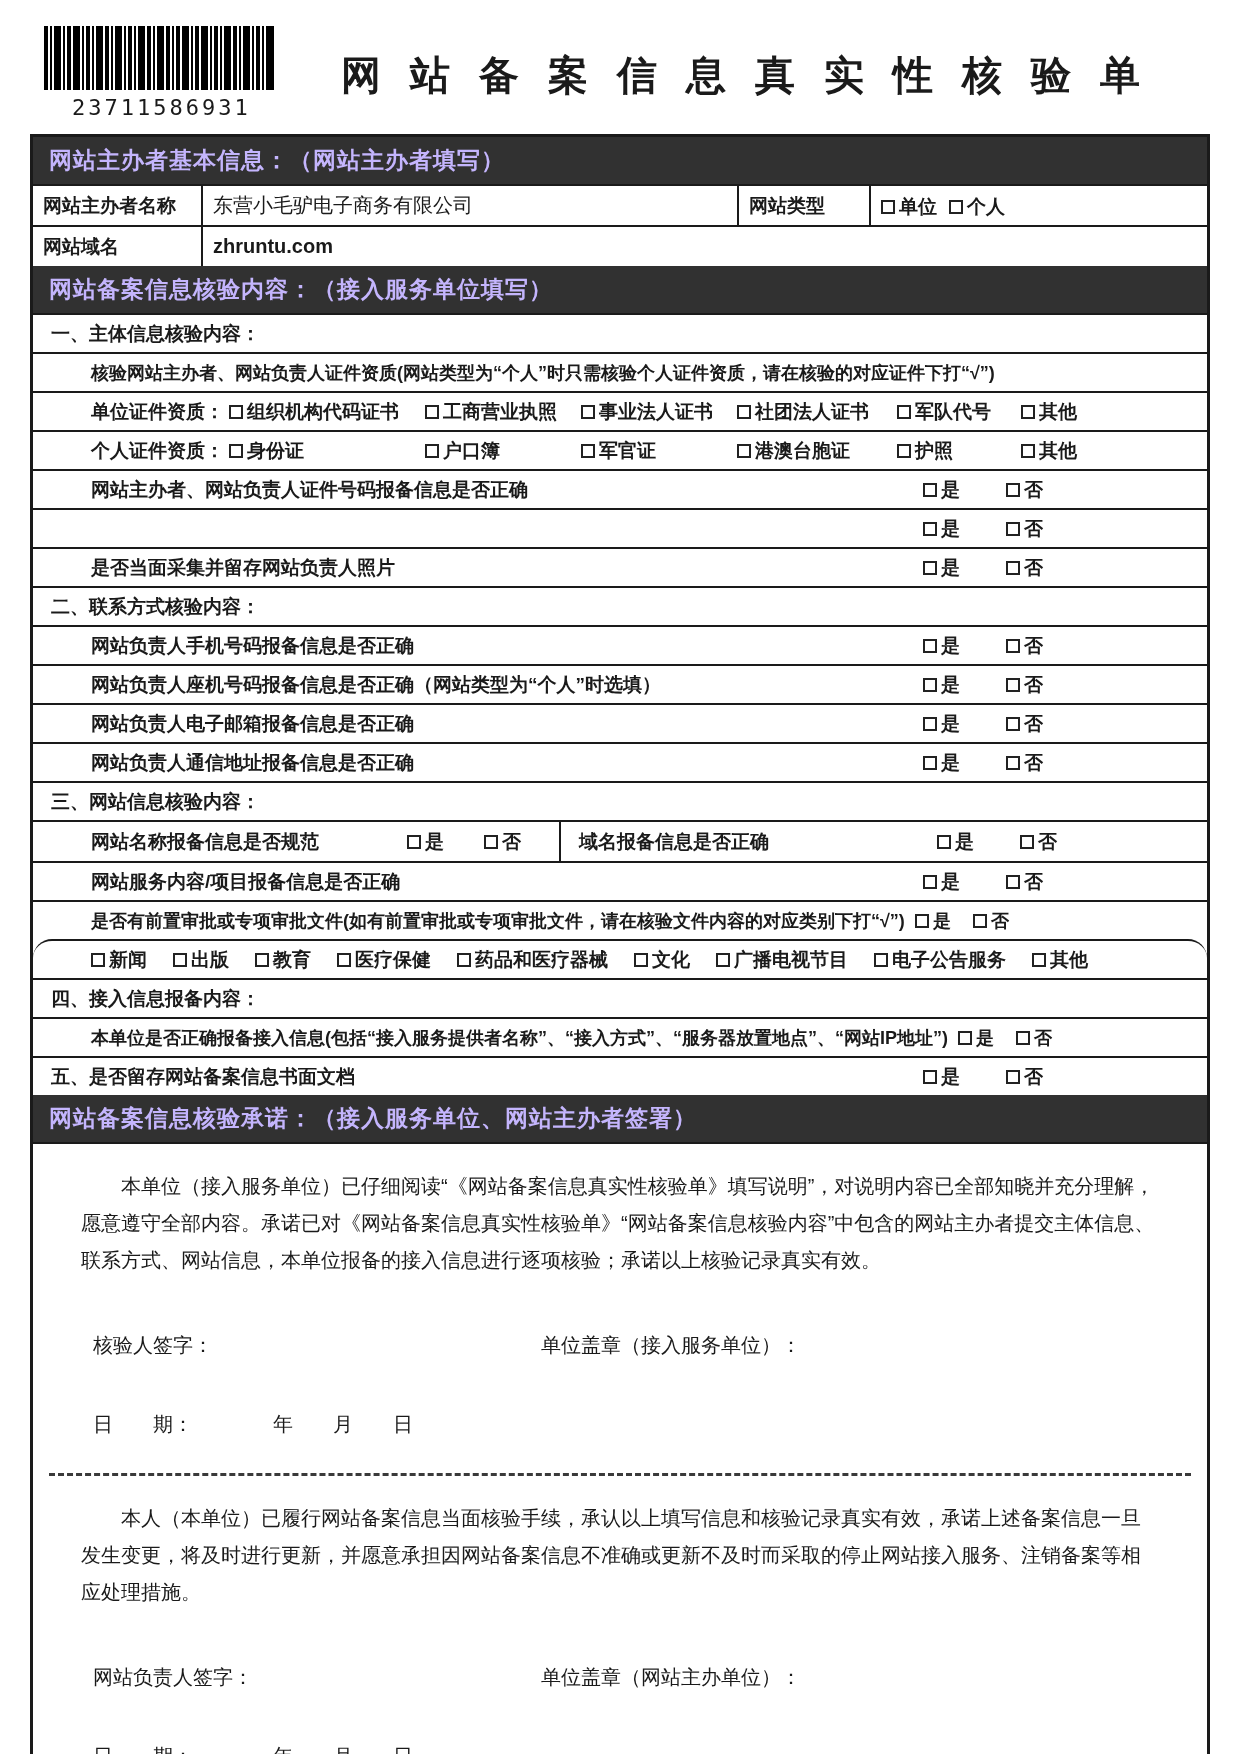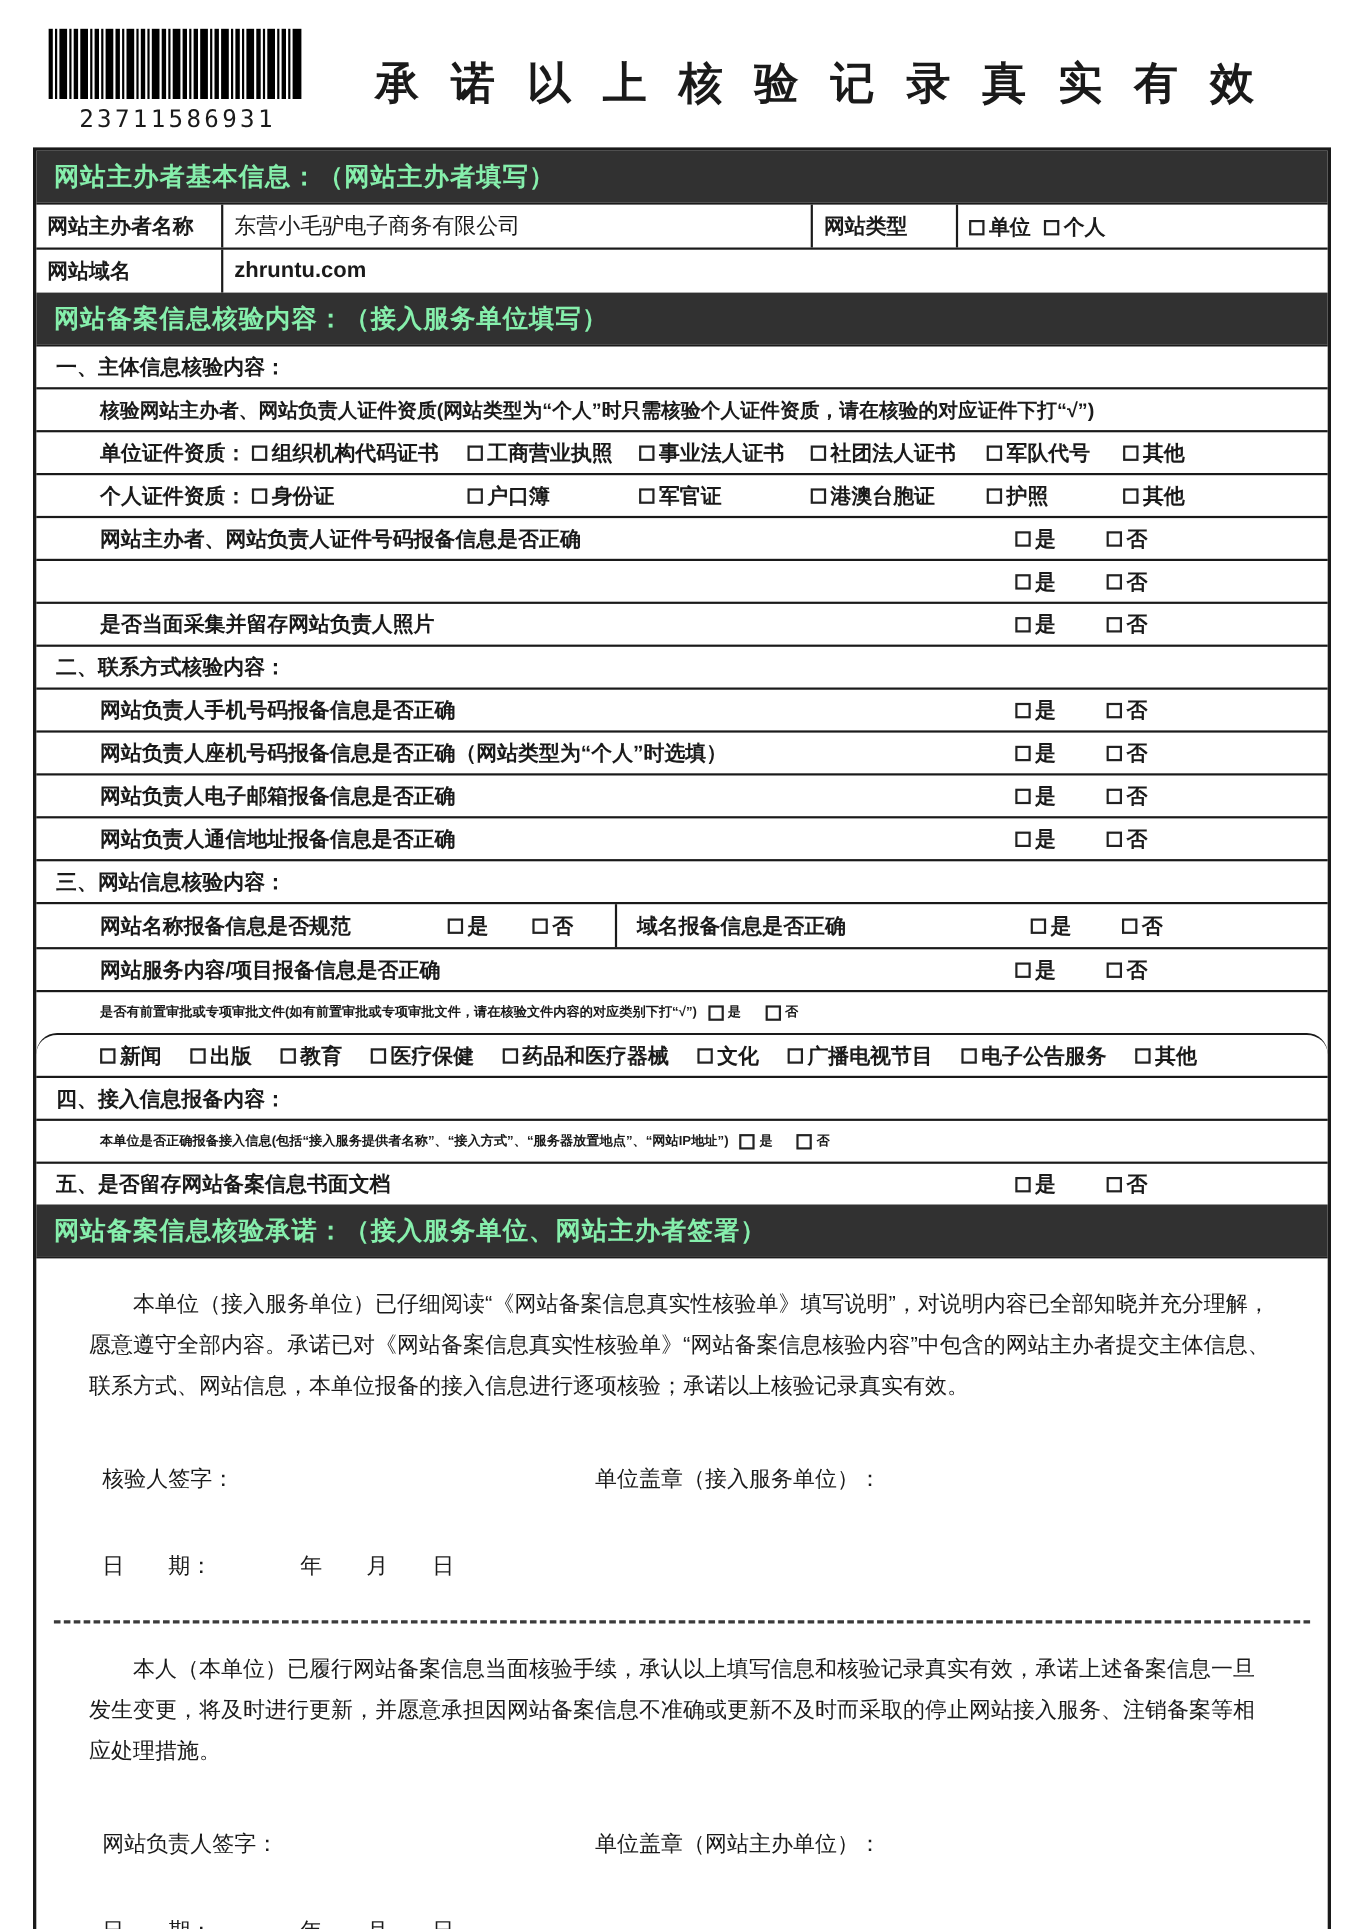--- a/index.html
+++ b/index.html
@@ -11,21 +11,21 @@
   .page { padding:26px 30px 0 30px; }
 
   
   .top { display:flex; align-items:flex-start; height:104px; }
   .barcode-wrap { width:250px; flex:none; text-align:left; padding-left:14px; }
   .barcode-num { font-family:"DejaVu Sans Mono", monospace; font-size:22px; letter-spacing:3px; margin-top:1px; padding-left:28px; }
   .doc-title { flex:1; text-align:center; font-size:40px; font-weight:700; letter-spacing:29px; padding-top:22px; white-space:nowrap; text-indent:20px; }
 
   
   .form { border:3px solid #1a1a1a; margin-top:4px; }
-  .band { background:#313131; color:#86efac; font-size:23px; font-weight:700; padding:8px 16px; letter-spacing:1px; }
+  .band { background:#313131; color:#c4b5fd; font-size:23px; font-weight:700; padding:8px 16px; letter-spacing:1px; }
   .row { display:flex; align-items:center; border-top:2px solid #1a1a1a; min-height:39px; font-size:19px; font-weight:700; }
   .row:first-child { border-top:none; }
   .cell { display:flex; align-items:center; padding:5px 10px; min-height:39px; }
   .bl { border-left:2px solid #1a1a1a; }
   .wname { width:168px; flex:none; }
   .flex1 { flex:1; }
   .wtype { width:132px; flex:none; }
   .wopts { width:338px; flex:none; }
   .val { font-weight:400; font-size:20px; }
   .domain-val { font-weight:700; font-family:"Liberation Sans", sans-serif; }
@@ -40,21 +40,21 @@
   .clabel { width:138px; flex:none; }
   .oc1 { width:196px; } .oc2 { width:156px; } .oc3 { width:156px; }
   .oc4 { width:160px; } .oc5 { width:124px; }
 
   .yng { margin-left:auto; display:flex; gap:46px; flex:none; margin-right:150px; }
   .yng.inline { margin-left:10px; margin-right:14px; gap:22px; }
   .split-left { flex:0 0 528px; border-right:2px solid #1a1a1a; display:flex; align-items:center; padding:5px 10px 5px 58px; min-height:39px; align-self:stretch;gap:44px; }
   .split-left .yng { margin-right:28px; gap:40px; }
   .split-right { flex:1; display:flex; align-items:center; padding:5px 0 5px 18px; }
   .cats { gap:26px;border-radius:19px; }
-  .tight { font-size:12px; }
+  .tight { font-size:18px; }
 
   
   .promise { display:block; padding:24px 48px 30px 48px; font-size:20px; line-height:37px; }
   .p-ind { text-indent:2em; }
   .sign-row { display:flex; margin-top:48px; }
   .sign-row .a { margin-left:12px; flex:0 0 448px; }
   .date-row { margin-top:42px; margin-left:12px; white-space:pre; }
   .dash { border-top:3px dashed #3a3a3a; margin:30px -32px 24px -32px; height:0; }
 </style>
 </head>
@@ -101,21 +101,21 @@
             <rect x="195" y="0" width="2" height="64"></rect>
           <rect x="199" y="0" width="7" height="64"></rect>
             <rect x="208" y="0" width="2" height="64"></rect>
             <rect x="212" y="0" width="4" height="64"></rect>
           <rect x="218" y="0" width="2" height="64"></rect>
             <rect x="222" y="0" width="8" height="64"></rect>
         </g>
       </svg>
       <div class="barcode-num">23711586931</div>
     </div>
-    <div class="doc-title">承诺以上核验记录真实有效</div>
+    <div class="doc-title">网站备案信息真实性核验单</div>
   </div>
 
   <div class="form">
 
     <div class="band">网站主办者基本信息：（网站主办者填写）</div>
 
     <div class="row">
       <div class="cell wname">网站主办者名称</div>
       <div class="cell flex1 bl val">东营小毛驴电子商务有限公司</div>
       <div class="cell wtype bl">网站类型</div>

